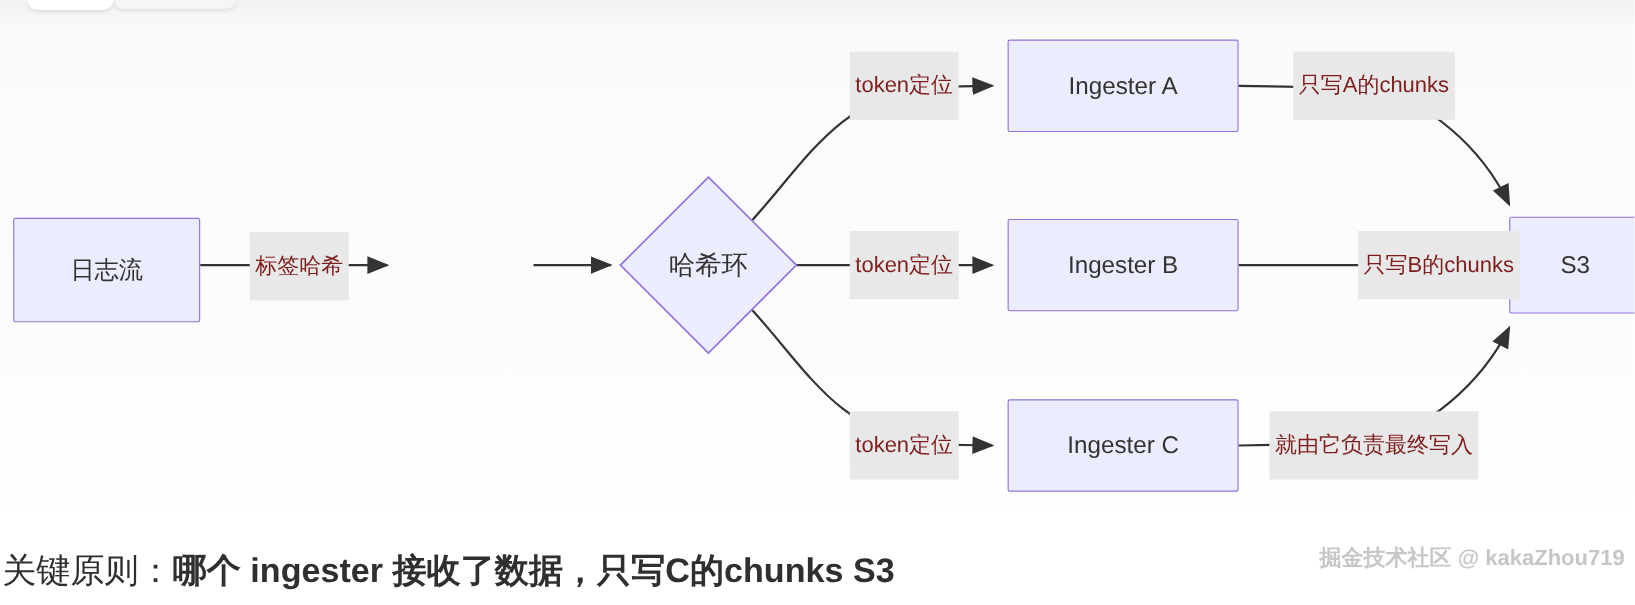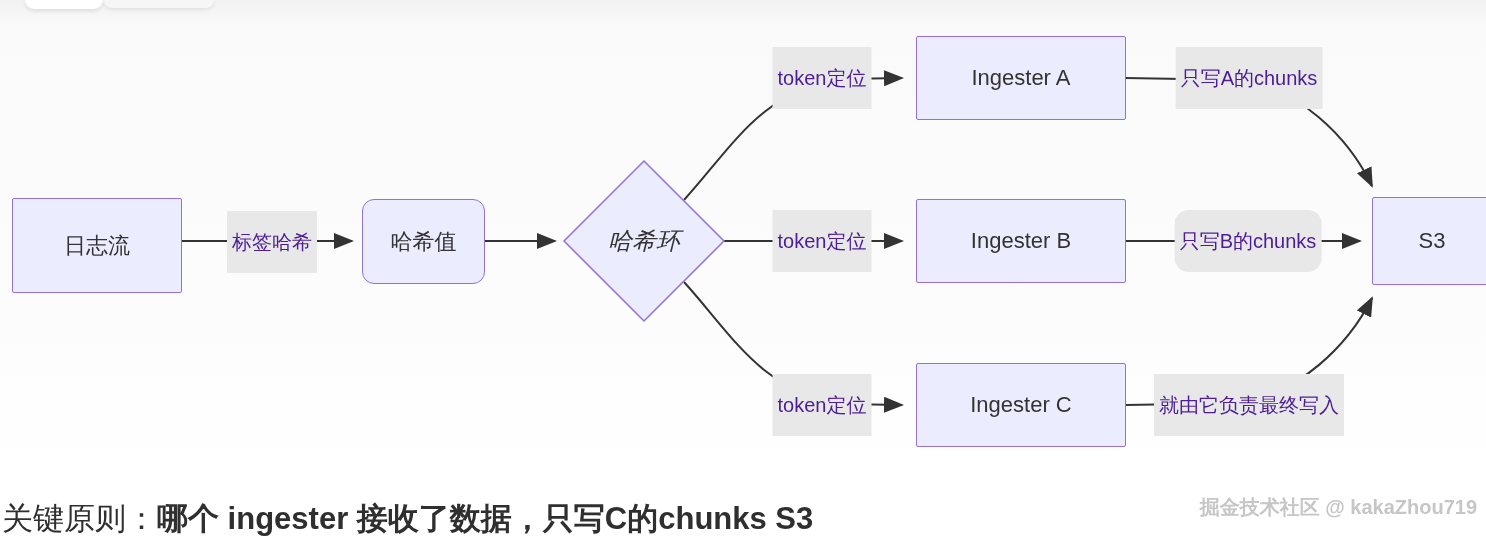--- a/index.html
+++ b/index.html
@@ -15,29 +15,29 @@
   svg.edges{position:absolute;left:0;top:0;}
   .node{position:absolute;display:flex;align-items:center;justify-content:center;
     background:#ECECFF;border:1.5px solid #9370DB;color:#333333;font-size:22px;box-sizing:border-box;}
   .node-log{left:12px;top:198px;width:170px;height:95px;border-radius:2px;}
   .node-hash{left:362px;top:199px;width:123px;height:85px;border-radius:12px;}
   .node-ing-a{left:916px;top:36px;width:210px;height:84px;border-radius:2px;}
   .node-ing-b{left:916px;top:199px;width:210px;height:84px;border-radius:2px;}
   .node-ing-c{left:916px;top:363px;width:210px;height:84px;border-radius:2px;}
   .node-s3{left:1372px;top:197px;width:120px;height:88px;border-radius:2px;}
   .diamond-label{position:absolute;left:644px;top:241px;transform:translate(-50%,-50%);
-    color:#333333;font-size:24px;white-space:nowrap;font-style:italic;}
-  .edge-label{position:absolute;transform:translate(-50%,-50%);background:#e8e8e8;color:#4c1d95;
+    color:#333333;font-size:24px;white-space:nowrap;}
+  .edge-label{position:absolute;transform:translate(-50%,-50%);background:#e8e8e8;color:#7f1d1d;
     font-size:20px;line-height:1.2;padding:19px 5px;white-space:nowrap;}
   .el-taghash{left:272px;top:242px;}
   .el-token-a{left:822px;top:78px;}
   .el-token-b{left:822px;top:241px;}
   .el-token-c{left:822px;top:405px;}
   .el-chunks-a{left:1249px;top:78px;}
-  .el-chunks-b{left:1248px;top:241px;border-radius:14px;}
+  .el-chunks-b{left:1308px;top:241px;}
   .el-chunks-c{left:1249px;top:405px;}
   .caption{position:absolute;left:2px;top:498px;font-size:31px;color:#2f2f2f;white-space:nowrap;}
   .caption .prefix{font-weight:normal;}
   .caption .strong{font-weight:bold;}
   .watermark{position:absolute;right:9px;top:494px;font-size:20px;font-weight:bold;color:#c6c6c6;
     text-shadow:2px 2px 1px #ffffff,-1px -1px 0 rgba(255,255,255,0.6);white-space:nowrap;}
 </style>
 </head>
 <body>
 
@@ -62,23 +62,20 @@
         <path d="M1126,78 L1240,80 C1298,88 1348,136 1372,186" marker-end="url(#arrow)"></path>
         <path d="M1126,241 L1360,241" marker-end="url(#arrow)"></path>
         <path d="M1126,405 L1240,403 C1298,394 1348,346 1372,298" marker-end="url(#arrow)"></path>
       </g>
       <polygon points="644,161 724,241 644,321 564,241" fill="#ECECFF" stroke="#9370DB" stroke-width="1.5"></polygon>
     </svg>
 
     <div class="node node-log">
       <span>日志流</span>
     </div>
-    <div class="node node-hash">
-      <span>哈希值</span>
-    </div>
     <div class="diamond-label">哈希环</div>
     <div class="node node-ing-a">
       <span>Ingester A</span>
     </div>
     <div class="node node-ing-b">
       <span>Ingester B</span>
     </div>
     <div class="node node-ing-c">
       <span>Ingester C</span>
     </div>

